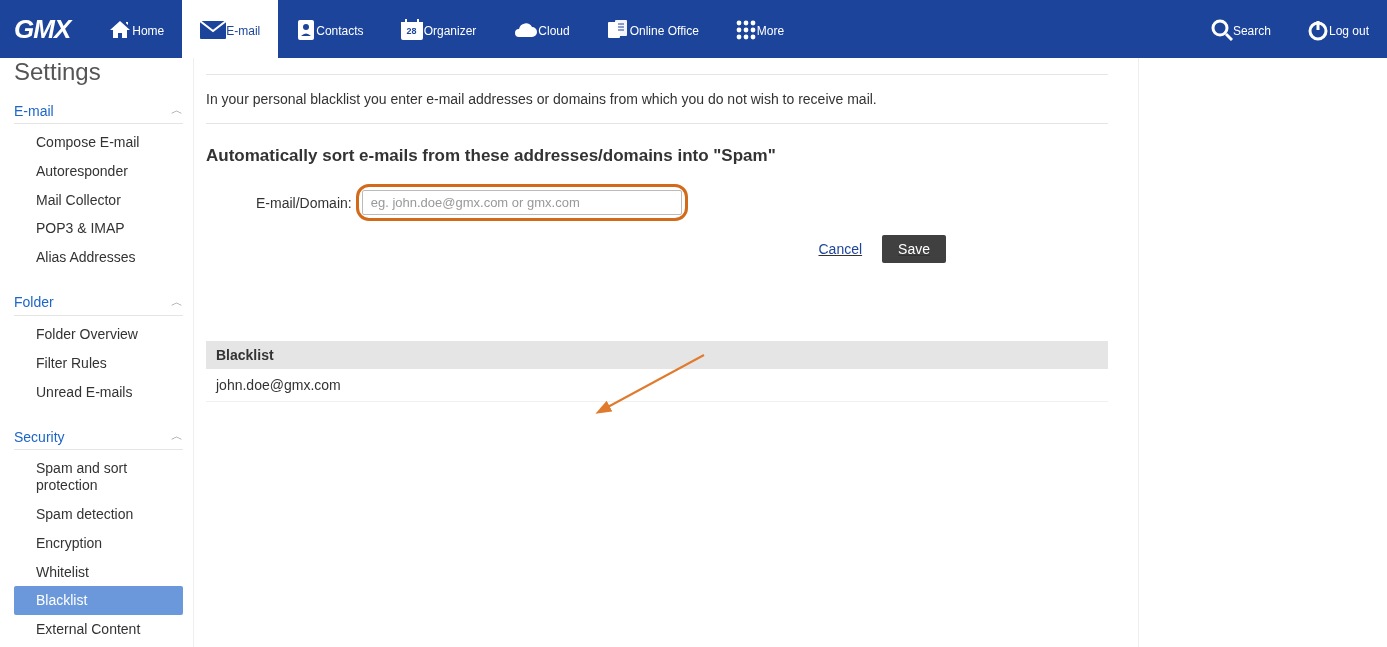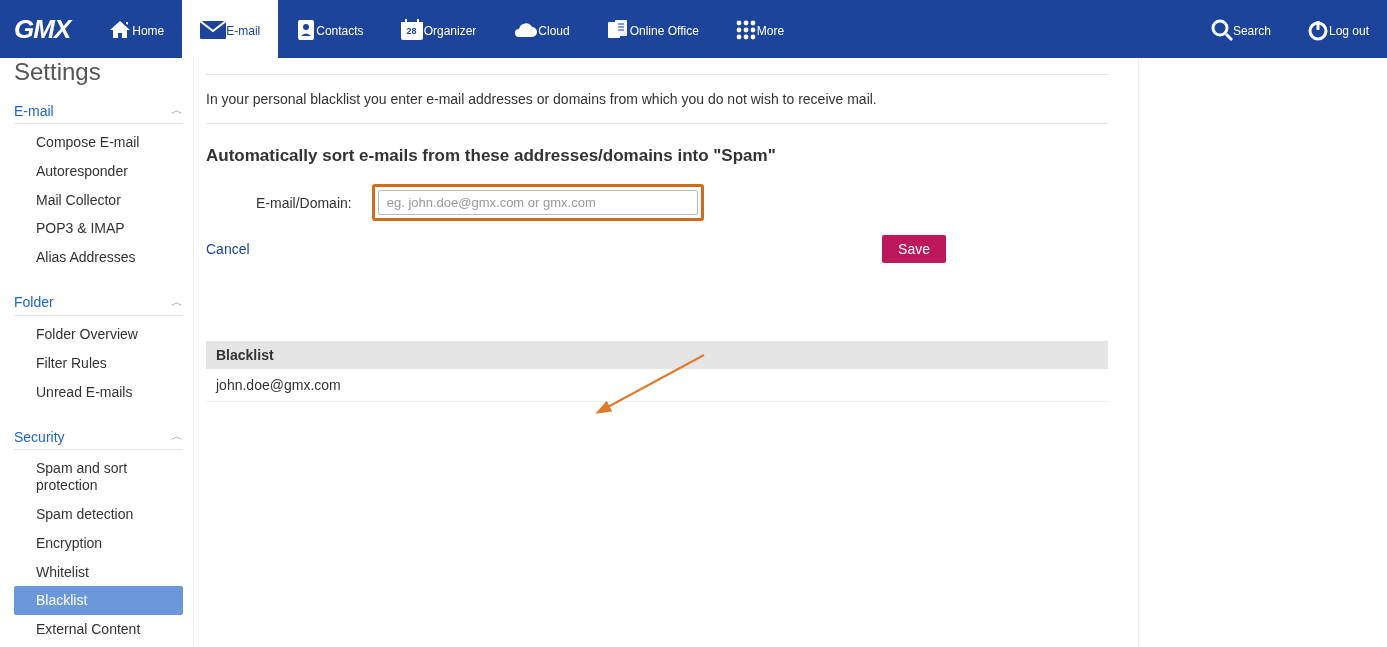--- a/index.html
+++ b/index.html
@@ -119,51 +119,52 @@
   }
   .form-row {
     display: flex;
     align-items: center;
     padding-left: 50px;
   }
   .form-label {
     font-size: 14px;
   }
   .input-wrap {
-    margin-left: 20px;
+    margin-left: 4px;
     padding: 3px;
     border: 3px solid #d26a1a;
-    border-radius: 3px;
+    border-radius: 13px;
   }
   .text-input {
     width: 320px;
     padding: 4px 8px;
     border: 1px solid #bbb;
     border-radius: 2px;
     font-size: 13px;
     outline: none;
   }
   .text-input::placeholder { color: #999; }
   .btn-row {
     display: flex;
-    justify-content: space-between;
+    justify-content: flex-end;
     width: 740px;
     gap: 20px;
     margin-top: 14px;
     align-items: center;
+    text-decoration: underline;
   }
   .link-btn {
     color: #1c449b;
     background: none;
     border: none;
     cursor: pointer;
     font-size: 14px;
   }
   .save-btn {
-    background: #be185d;
+    background: #404040;
     color: #fff;
     border: none;
     padding: 6px 16px;
     border-radius: 2px;
     font-size: 14px;
     cursor: pointer;
   }
 
   .list-header {
     background: #e5e5e5;

